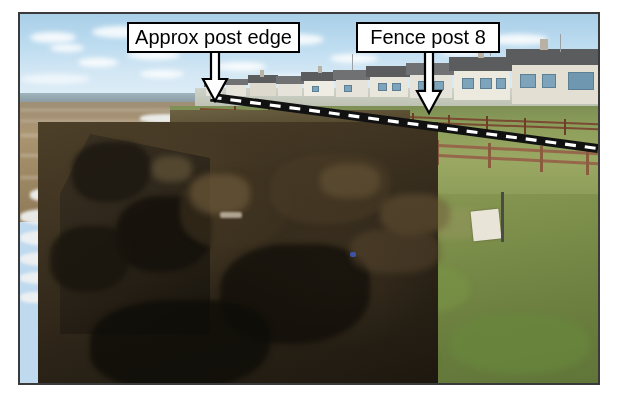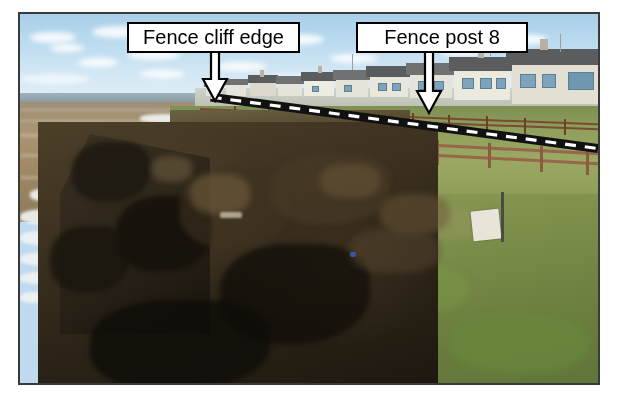--- a/index.html
+++ b/index.html
@@ -87,21 +87,21 @@
   
   #dashline{position:absolute;left:0;top:0;width:100%;height:100%;pointer-events:none;}
 
   
   .callout{
     position:absolute;background:#ffffff;border:2px solid #000000;
     box-sizing:border-box;display:flex;align-items:center;justify-content:center;
     color:#000;font-family:"Liberation Sans",sans-serif;
   }
   #callout-cliff{left:127px;top:22px;width:173px;height:31px;font-size:20px;}
-  #callout-fence{left:356px;top:22px;width:172px;height:31px;font-size:20px;}
+  #callout-fence{left:356px;top:22px;width:144px;height:31px;font-size:20px;}
 
   .arrow-svg{position:absolute;pointer-events:none;}
 </style>
 </head>
 <body>
 
 <div id="root">
 
   <div id="photo-frame">
     <div id="photo">
@@ -268,20 +268,20 @@
 
   <svg class="arrow-svg" style="left:200px;top:51px;width:30px;height:52px;" viewBox="0 0 30 52">
     <polygon points="11,0 19,0 19,28 27,28 15,50 3,28 11,28" fill="#ffffff" stroke="#000000" stroke-width="2.2" stroke-linejoin="miter"></polygon>
   </svg>
 
   <svg class="arrow-svg" style="left:414px;top:51px;width:30px;height:64px;" viewBox="0 0 30 64">
     <polygon points="11,0 19,0 19,40 27,40 15,62 3,40 11,40" fill="#ffffff" stroke="#000000" stroke-width="2.2" stroke-linejoin="miter"></polygon>
   </svg>
 
   <div class="callout" id="callout-cliff">
-    <span>Fence cliff edge</span>
+    <span>Approx post edge</span>
   </div>
 
   <div class="callout" id="callout-fence">
     <span>Fence post 8</span>
   </div>
 
 </div>
 
 </body></html>

